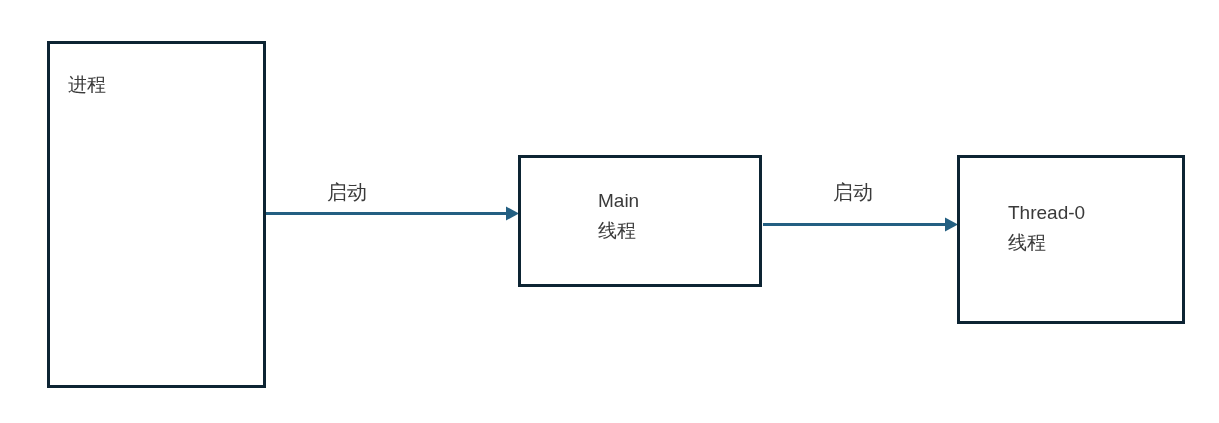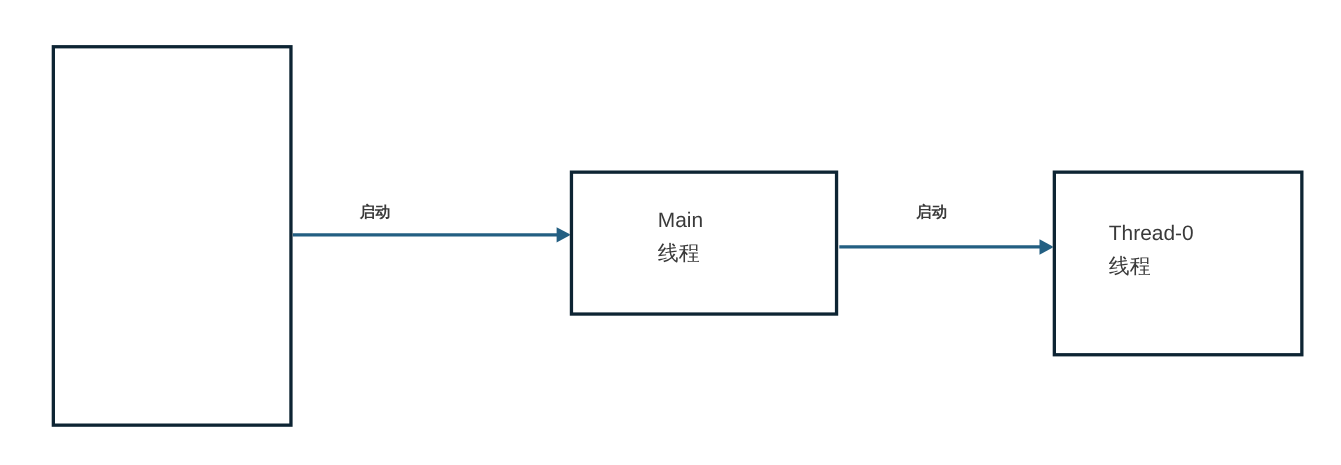--- a/index.html
+++ b/index.html
@@ -52,23 +52,23 @@
     font-size: 19px;
     line-height: 30px;
     font-weight: 300;
     white-space: nowrap;
   }
   .box-process .box-label { left: 18px; top: 26px; }
   .box-main .box-label    { left: 77px; top: 28px; }
   .box-thread0 .box-label { left: 48px; top: 40px; }
   .arrow-label {
     position: absolute;
-    font-size: 14px;
+    font-size: 20px;
     line-height: 29px;
-    font-weight: 700;
+    font-weight: 400;
     white-space: nowrap;
   }
   .arrow-label-1 { left: 327px; top: 178px; }
   .arrow-label-2 { left: 833px; top: 178px; }
 </style>
 </head>
 <body>
 
 <div class="canvas">
 
@@ -78,20 +78,21 @@
       <polygon points="506,206.5 519,213.5 506,220.5" fill="#235f82"></polygon>
     </g>
     <g>
       <line x1="763" y1="224.5" x2="946" y2="224.5" stroke-width="3" stroke="#235f82"></line>
       <polygon points="945,217.5 958,224.5 945,231.5" fill="#235f82"></polygon>
     </g>
   </svg>
 
   <div class="box box-process">
     <div class="box-label">
+      <div>进程</div>
     </div>
   </div>
 
   <div class="box box-main">
     <div class="box-label">
       <div>Main</div>
       <div>线程</div>
     </div>
   </div>
 

